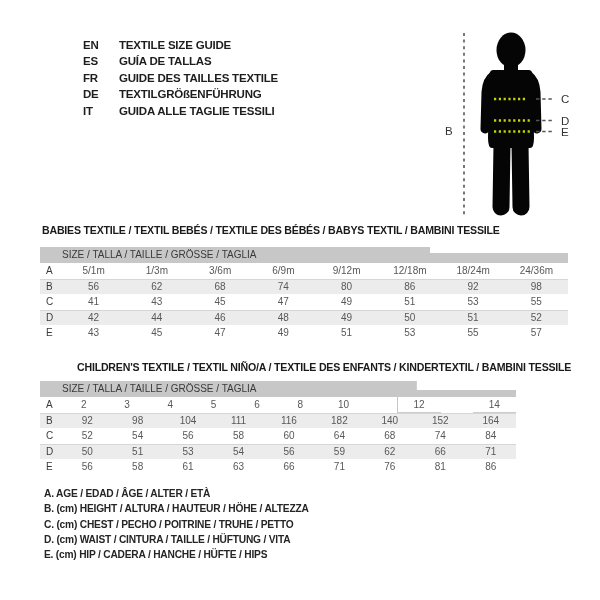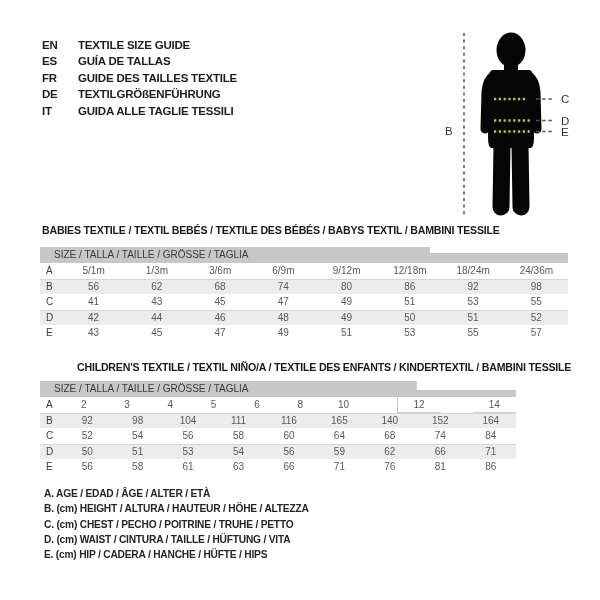--- a/index.html
+++ b/index.html
@@ -3,40 +3,40 @@
 <meta charset="utf-8">
 <style>
   html,body{margin:0;padding:0;background:#fff;}
   .page{position:relative;width:600px;height:600px;background:#fff;overflow:hidden;
         font-family:"Liberation Sans", sans-serif;color:#222;}
 
   
   .langs{position:absolute;left:42px;top:37px;}
   .lang-row{display:flex;height:16.4px;line-height:16.4px;
             font-size:11.5px;font-weight:700;letter-spacing:-0.2px;color:#1d1d1d;}
-  .lang-code{width:36px;}
+  .lang-code{width:36px;margin-left:41px;}
   .lang-label{white-space:nowrap;}
 
   
   .figure{position:absolute;left:430px;top:8px;width:170px;height:220px;}
   .figure svg{display:block;width:100%;height:100%;}
   .fig-letter{font-family:"Liberation Sans", sans-serif;font-size:11.5px;fill:#333;}
 
   
   .sec-title{position:absolute;left:42px;font-size:10.6px;font-weight:700;
              letter-spacing:-0.2px;color:#1a1a1a;white-space:nowrap;}
   .sec-title.babies{top:224px;}
   .sec-title.children{top:361px;margin-left:35px;}
 
   
   .tbl{position:absolute;left:40px;font-size:10px;}
   .tbl.babies{top:247px;width:528px;}
   .tbl.children{top:381px;width:476px;}
   .tbl-head{position:relative;height:16px;line-height:16px;background:#c7c7c7;
-            color:#3a3a3a;padding-left:14px;box-sizing:border-box;white-space:nowrap;}
+            color:#3a3a3a;padding-left:22px;box-sizing:border-box;white-space:nowrap;}
   .tbl-head::after{content:"";position:absolute;top:0;right:0;background:#fff;}
   .tbl.babies .tbl-head::after{width:138px;height:6px;}
   .tbl.children .tbl-head::after{width:99px;height:9px;border-left:1px solid #cfcfcf;}
   .trow{display:flex;height:15.6px;line-height:15.6px;}
   .trow.alt{background:#ececec;border-top:1px solid #d6d6d6;height:14.6px;line-height:14.6px;}
   .lbl{width:22px;padding-left:6px;box-sizing:border-box;color:#3a3a3a;}
   .cell{flex:1;text-align:center;color:#585858;}
   .cell.hl{box-shadow:inset 0 -1px 0 #cdcdcd;background:#fff;margin-left:32px;}
   .cell.hl-left{box-shadow:inset 1px 0 0 #c6c6c6, inset 0 -1px 0 #cdcdcd;}
 
@@ -178,21 +178,21 @@
         <div class="cell hl hl-left">12</div>
         <div class="cell hl">14</div>
       </div>
       <div class="trow alt">
         <div class="lbl">B</div>
         <div class="cell">92</div>
         <div class="cell">98</div>
         <div class="cell">104</div>
         <div class="cell">111</div>
         <div class="cell">116</div>
-        <div class="cell">165</div>
+        <div class="cell">182</div>
         <div class="cell">140</div>
         <div class="cell">152</div>
         <div class="cell">164</div>
       </div>
       <div class="trow">
         <div class="lbl">C</div>
         <div class="cell">52</div>
         <div class="cell">54</div>
         <div class="cell">56</div>
         <div class="cell">58</div>

